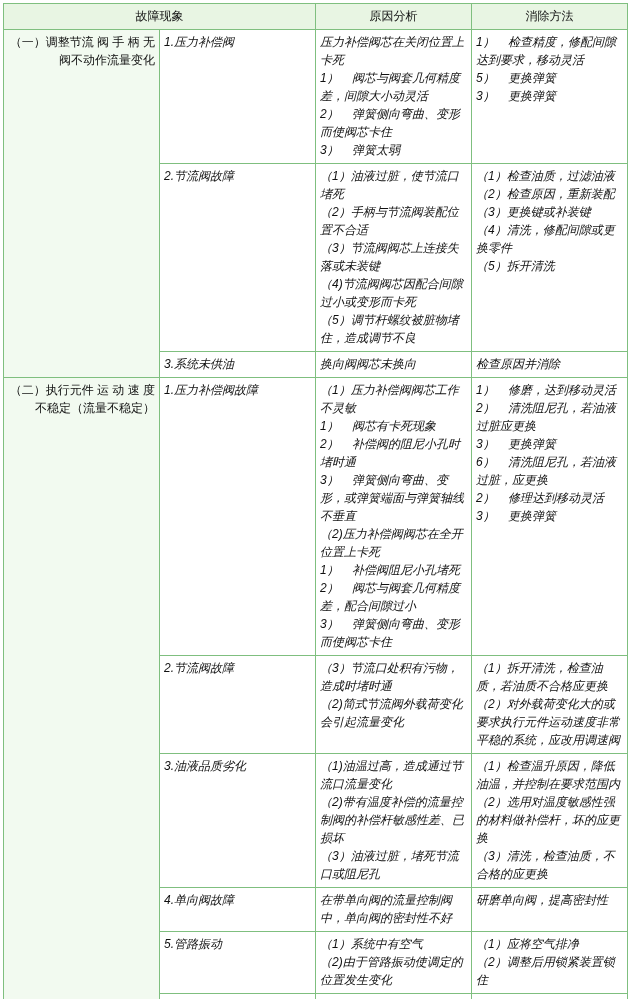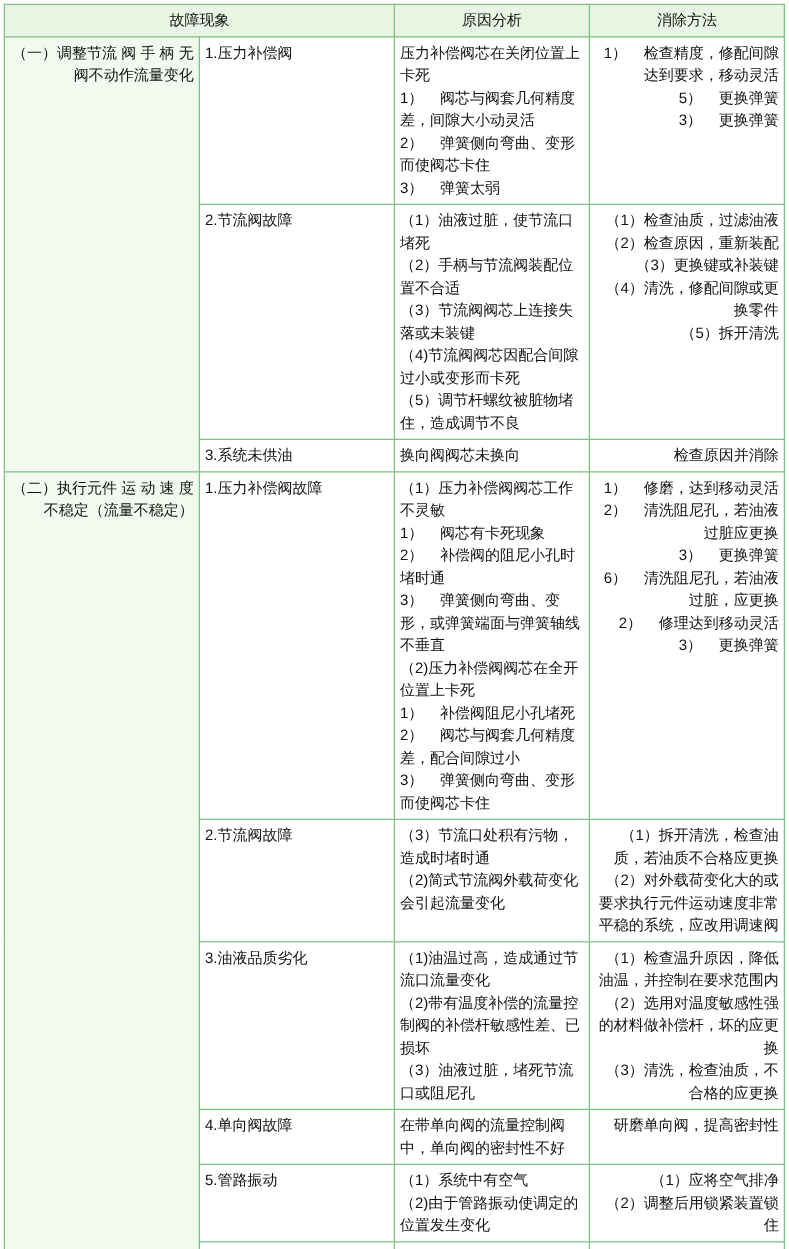--- a/index.html
+++ b/index.html
@@ -42,34 +42,35 @@
     color: #111;
     margin-left: 42px;
   }
   td.cat {
     width: 96px;
     background: #f2faf0;
     text-align: right;
   }
   td.sub {
     width: 96px;
+    font-style: italic;
   }
   td.cause {
     width: 218px;
   }
   td.fix {
     width: 209px;
-    text-align: right;
   }
   td.cat, td.sub {
     line-height: 1.55;
   }
   .line {
     display: block;
     white-space: pre-wrap;
+    font-style: italic;
   }
 </style>
 </head>
 <body>
 
 <div id="sheet">
   <table class="tbl">
     <thead>
       <tr>
         <th colspan="2">故障现象</th>

